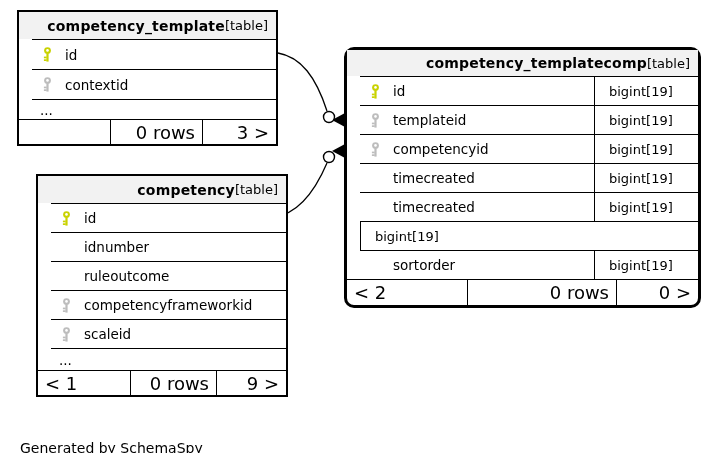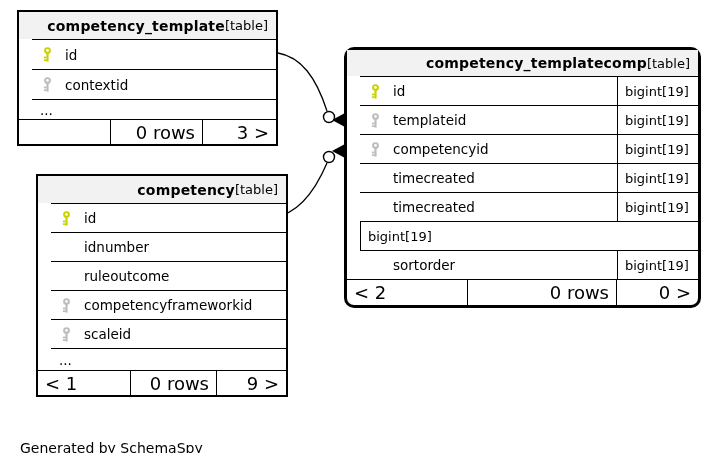--- a/index.html
+++ b/index.html
@@ -51,27 +51,27 @@
   }
   .keyslot {
     width: 9px;
     margin-right: 13px;
     display: flex;
     align-items: center;
     flex: none;
   }
   .cname { white-space: nowrap; }
   .typecell {
-    width: 81px;
+    width: 104px;
     flex: none;
     align-self: stretch;
     border-left: 1px solid #000;
     display: flex;
     align-items: center;
-    padding-left: 7px;
+    padding-left: 14px;
     font-size: 13px;
     white-space: nowrap;
   }
   .row.dots .namecell { padding-left: 8px; }
   .ftr {
     display: flex;
     align-items: stretch;
     border-top: 1px solid #000;
     font-size: 18px;
   }

